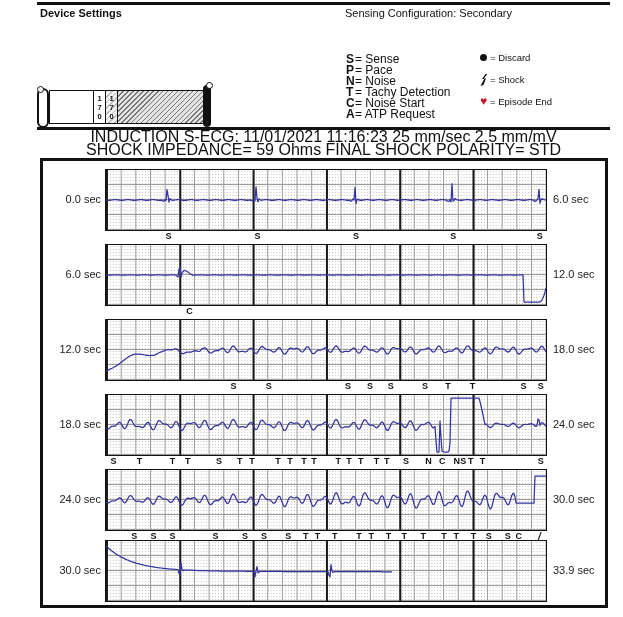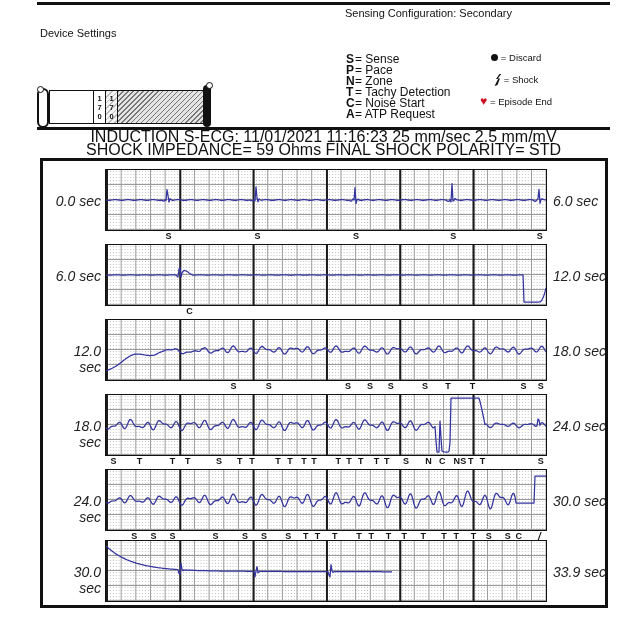--- a/index.html
+++ b/index.html
@@ -1,29 +1,29 @@
 <!DOCTYPE html>
 <html><head>
 <meta charset="utf-8">
 <style>
   html,body{margin:0;padding:0;background:#fff;}
   .page{position:relative;width:623px;height:617px;background:#fff;overflow:hidden;
         font-family:"Liberation Sans",sans-serif;color:#111;}
   .rule{position:absolute;background:#111;}
   
   .settings{position:absolute;left:40px;top:7px;font-size:11px;line-height:12.4px;}
-  .settings .title{font-weight:normal;margin-top:20px;}
+  .settings .title{font-weight:bold;}
   
   .gain{position:absolute;left:345px;top:7px;font-size:11px;line-height:12.4px;}
   
   .legend-letters{position:absolute;left:346px;top:54px;font-size:12px;line-height:10.9px;}
   .legend-letters .k{display:inline-block;width:9px;font-weight:bold;}
   
   .legend-icons{position:absolute;left:477px;top:52px;font-size:9.5px;}
-  .legend-icons .row{height:22px;display:flex;align-items:flex-start;justify-content:center;}
+  .legend-icons .row{height:22px;display:flex;align-items:flex-start;}
   .legend-icons .ic{display:inline-block;width:13px;text-align:center;}
   .dot{display:inline-block;width:7px;height:7px;background:#111;border-radius:50%;margin-top:1px;}
   .heart{color:#cc1122;font-size:12px;line-height:10px;}
   
   .zone{position:absolute;left:37px;top:84px;width:180px;height:46px;}
   .pin-left{position:absolute;left:0;top:4px;width:8px;height:36px;border:2px solid #111;
             border-radius:6px;background:#fff;}
   .pin-left::before{content:"";position:absolute;left:-2px;top:-4px;width:5px;height:5px;
             border:1.5px solid #111;border-radius:50%;background:#fff;}
   .zone-box{position:absolute;left:12px;top:6px;width:153px;height:32px;border:1.5px solid #111;
@@ -45,21 +45,21 @@
             border:3px solid #111;box-sizing:border-box;background:#fff;}
   .strip-grid{position:absolute;left:62px;width:440px;height:60px;border:1.5px solid #111;
       background-color:#fff;
       background-image:
         linear-gradient(90deg,#1b1b1b 0,#1b1b1b 1.6px,transparent 1.6px),
         linear-gradient(90deg,#9a9a9a 0,#9a9a9a 1px,transparent 1px),
         linear-gradient(0deg,#9a9a9a 0,#9a9a9a 1px,transparent 1px),
         radial-gradient(circle,#c4c4c4 0.65px,transparent 0.85px);
       background-size:73.333px 100%,14.667px 100%,100% 15px,2.933px 3px;}
   .strip-grid svg{position:absolute;left:0;top:0;}
-  .tlabel{position:absolute;font-size:14px;color:#222;font-style:italic;}
+  .tlabel{position:absolute;font-size:11px;color:#222;}
   .tlabel.left{left:6px;width:52px;text-align:right;}
   .tlabel.right{left:510px;width:56px;text-align:left;}
   .mrow{position:absolute;left:63px;width:442px;height:12px;}
   .mk{position:absolute;transform:translateX(-50%);font-size:9px;font-weight:bold;color:#111;
       white-space:pre;}
   .mk.shock{font-style:italic;font-size:10px;}
 </style>
 </head>
 <body>
 
@@ -71,21 +71,21 @@
     <div class="title">Device Settings</div>
   </div>
 
   <div class="gain">
     <div>Sensing Configuration: Secondary</div>
   </div>
 
   <div class="legend-letters" id="legend-letters">
       <div><span class="k">S</span><span>= Sense</span></div>
       <div><span class="k">P</span><span>= Pace</span></div>
-      <div><span class="k">N</span><span>= Zone</span></div>
+      <div><span class="k">N</span><span>= Noise</span></div>
       <div><span class="k">T</span><span>= Tachy Detection</span></div>
       <div><span class="k">C</span><span>= Noise Start</span></div>
       <div><span class="k">A</span><span>= ATP Request</span></div>
     </div>
 
   <div class="legend-icons">
     <div class="row">
       <span class="ic"><span class="dot"></span></span>
       <span>= Discard</span>
     </div>

